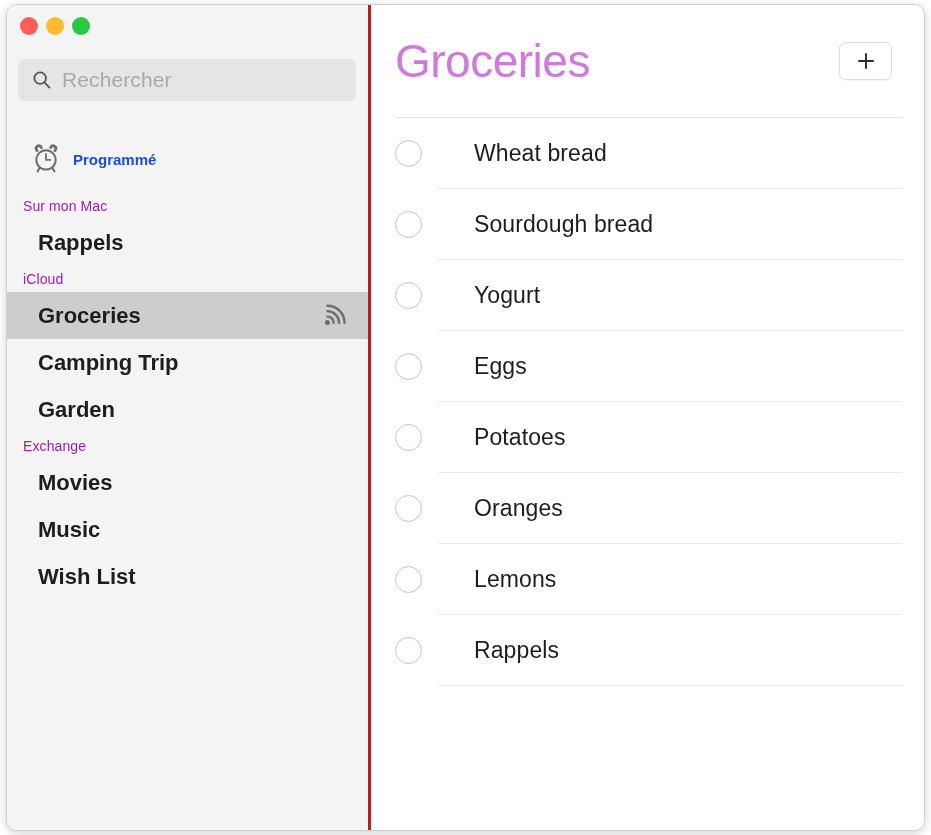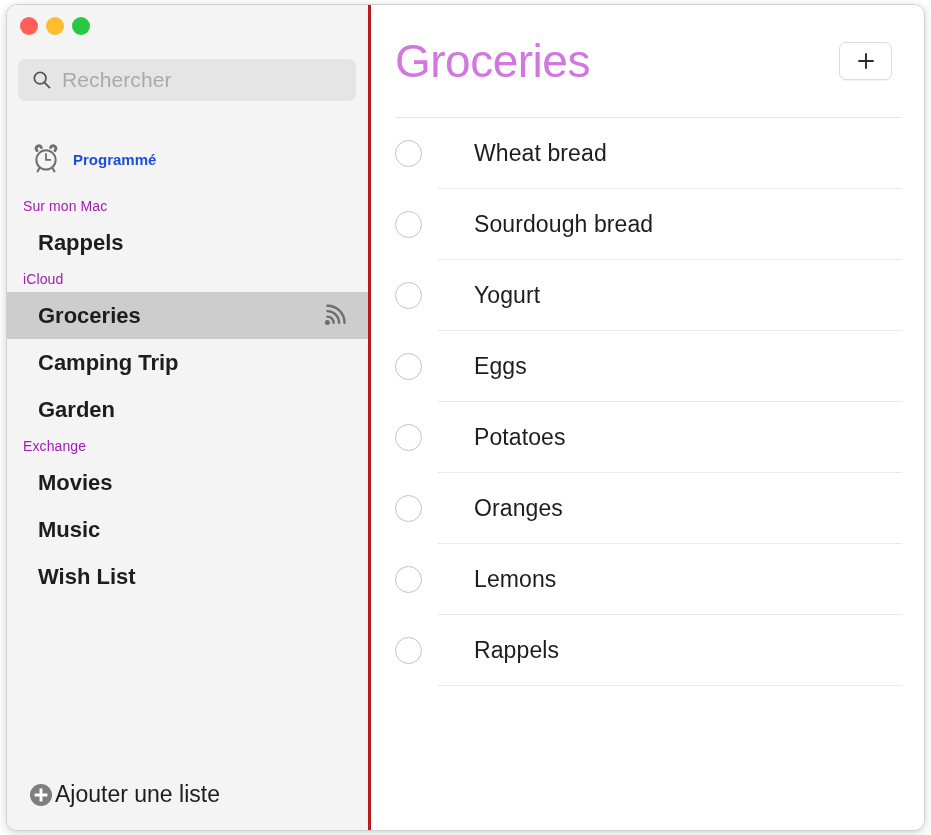--- a/index.html
+++ b/index.html
@@ -309,27 +309,20 @@
         <span>Movies</span>
       </div>
       <div class="list-row">
         <span>Music</span>
       </div>
       <div class="list-row">
         <span>Wish List</span>
       </div>
     </div>
 
-    <div id="add-list">
-      <svg class="plus-circle" viewBox="0 0 24 24">
-        <circle cx="12" cy="12" r="11" fill="#7e7e7e"></circle>
-        <path d="M12 5.6 L12 18.4 M5.6 12 L18.4 12" stroke="#ffffff" stroke-width="2.9" stroke-linecap="butt"></path>
-      </svg>
-      <span id="add-list-label">Ajouter une liste</span>
-    </div>
   </div>
 
   <div id="content">
 
     <div id="content-header">
       <span id="list-title">Groceries</span>
       <div id="add-reminder-button">
         <svg viewBox="0 0 24 24">
           <path d="M12 3.6 L12 20.4 M3.6 12 L20.4 12" stroke="#2b2b2b" stroke-width="2.1" stroke-linecap="butt"></path>
         </svg>

